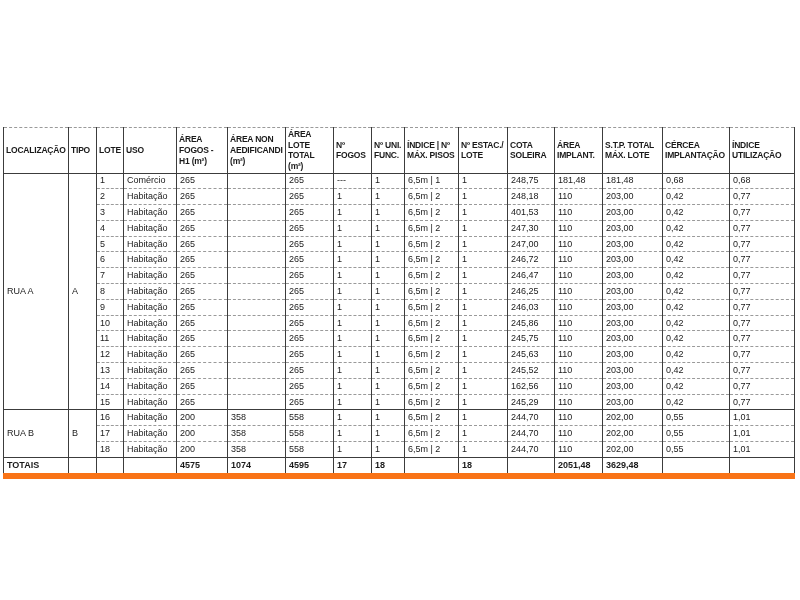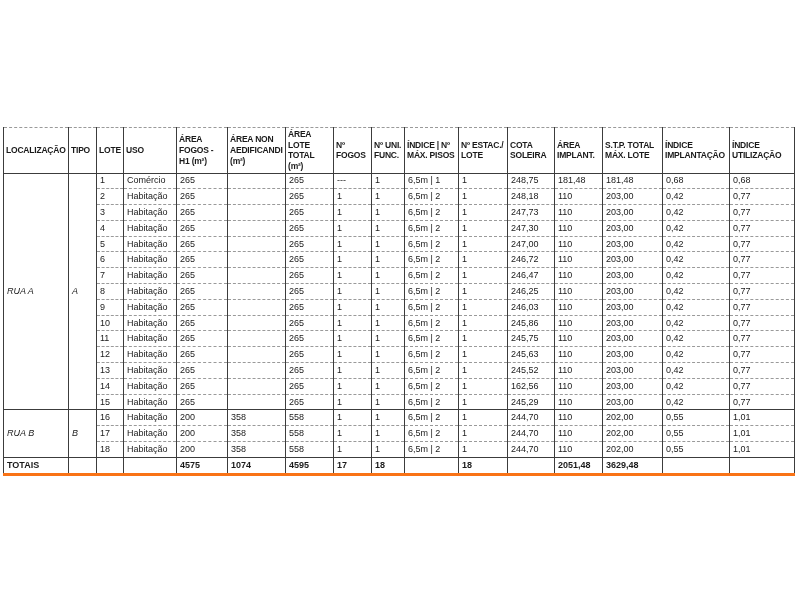--- a/index.html
+++ b/index.html
@@ -51,25 +51,24 @@
     font-weight: normal;
     line-height: 1;
     padding: 0 3px;
     height: 14.8px;
   }
   table.lotes tbody tr.group-start td {
     border-top: 1px solid #3c3c3c;
   }
   table.lotes tbody td.merge-cell {
     vertical-align: middle;
-    font-style: italic;
   }
   table.lotes tr.totals-row td {
     border-top: 1px solid #3c3c3c;
-    border-bottom: 3px solid #f97316;
+    border-bottom: 6px solid #f97316;
     font-weight: bold;
     font-size: 9px;
     padding: 0 3px;
     height: 15px;
   }
 </style>
 </head>
 <body>
 
 <div class="canvas">
@@ -101,21 +100,21 @@
           <th>ÁREA FOGOS - H1 (m²)</th>
           <th>ÁREA NON AEDIFICANDI (m²)</th>
           <th>ÁREA LOTE TOTAL (m²)</th>
           <th>Nº FOGOS</th>
           <th>Nº UNI. FUNC.</th>
           <th>ÍNDICE | Nº MÁX. PISOS</th>
           <th>Nº ESTAC./ LOTE</th>
           <th>COTA SOLEIRA</th>
           <th>ÁREA IMPLANT.</th>
           <th>S.T.P. TOTAL MÁX. LOTE</th>
-          <th>ÍNDICE IMPLANTAÇÃO</th>
+          <th>CÉRCEA IMPLANTAÇÃO</th>
           <th>ÍNDICE UTILIZAÇÃO</th>
         </tr>
     </thead>
     <tbody>
         <tr>
           <td rowspan="15" class="merge-cell">RUA A</td>
           <td rowspan="15" class="merge-cell">A</td>
           <td>1</td>
           <td>Comércio</td>
           <td>265</td>
@@ -150,21 +149,21 @@
         <tr>
           <td>3</td>
           <td>Habitação</td>
           <td>265</td>
           <td></td>
           <td>265</td>
           <td>1</td>
           <td>1</td>
           <td>6,5m | 2</td>
           <td>1</td>
-          <td>247,73</td>
+          <td>401,53</td>
           <td>110</td>
           <td>203,00</td>
           <td>0,42</td>
           <td>0,77</td>
         </tr>
         <tr>
           <td>4</td>
           <td>Habitação</td>
           <td>265</td>
           <td></td>

